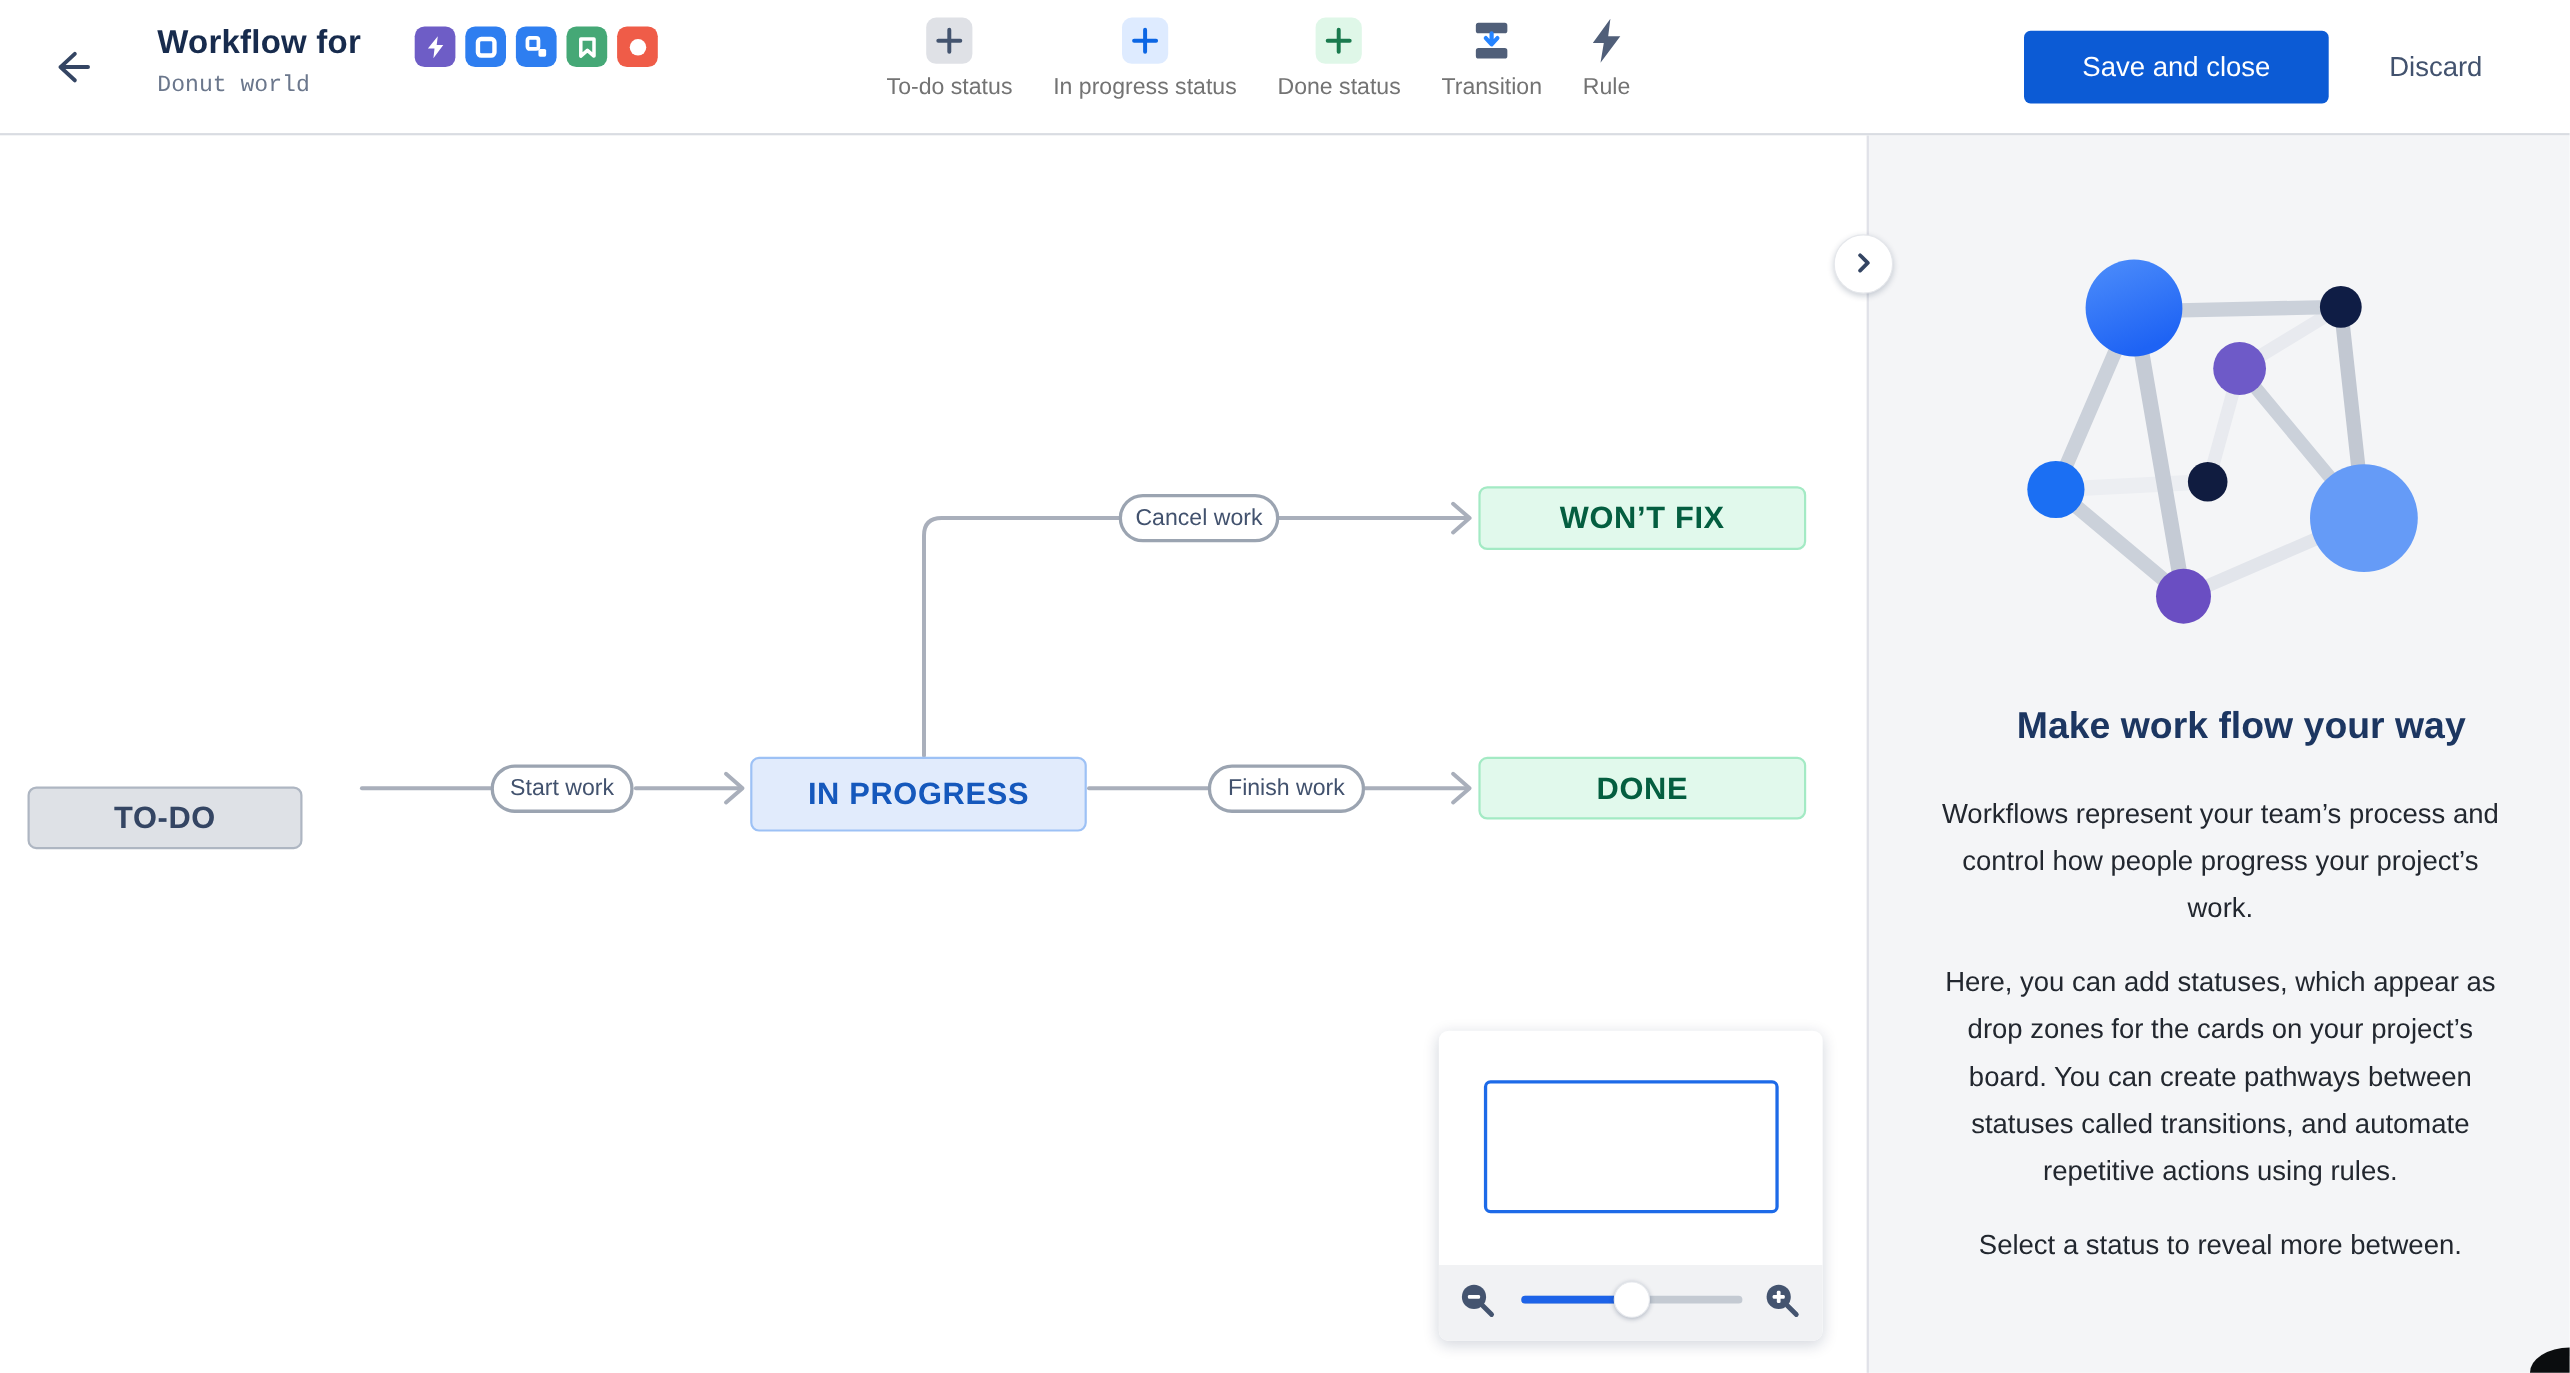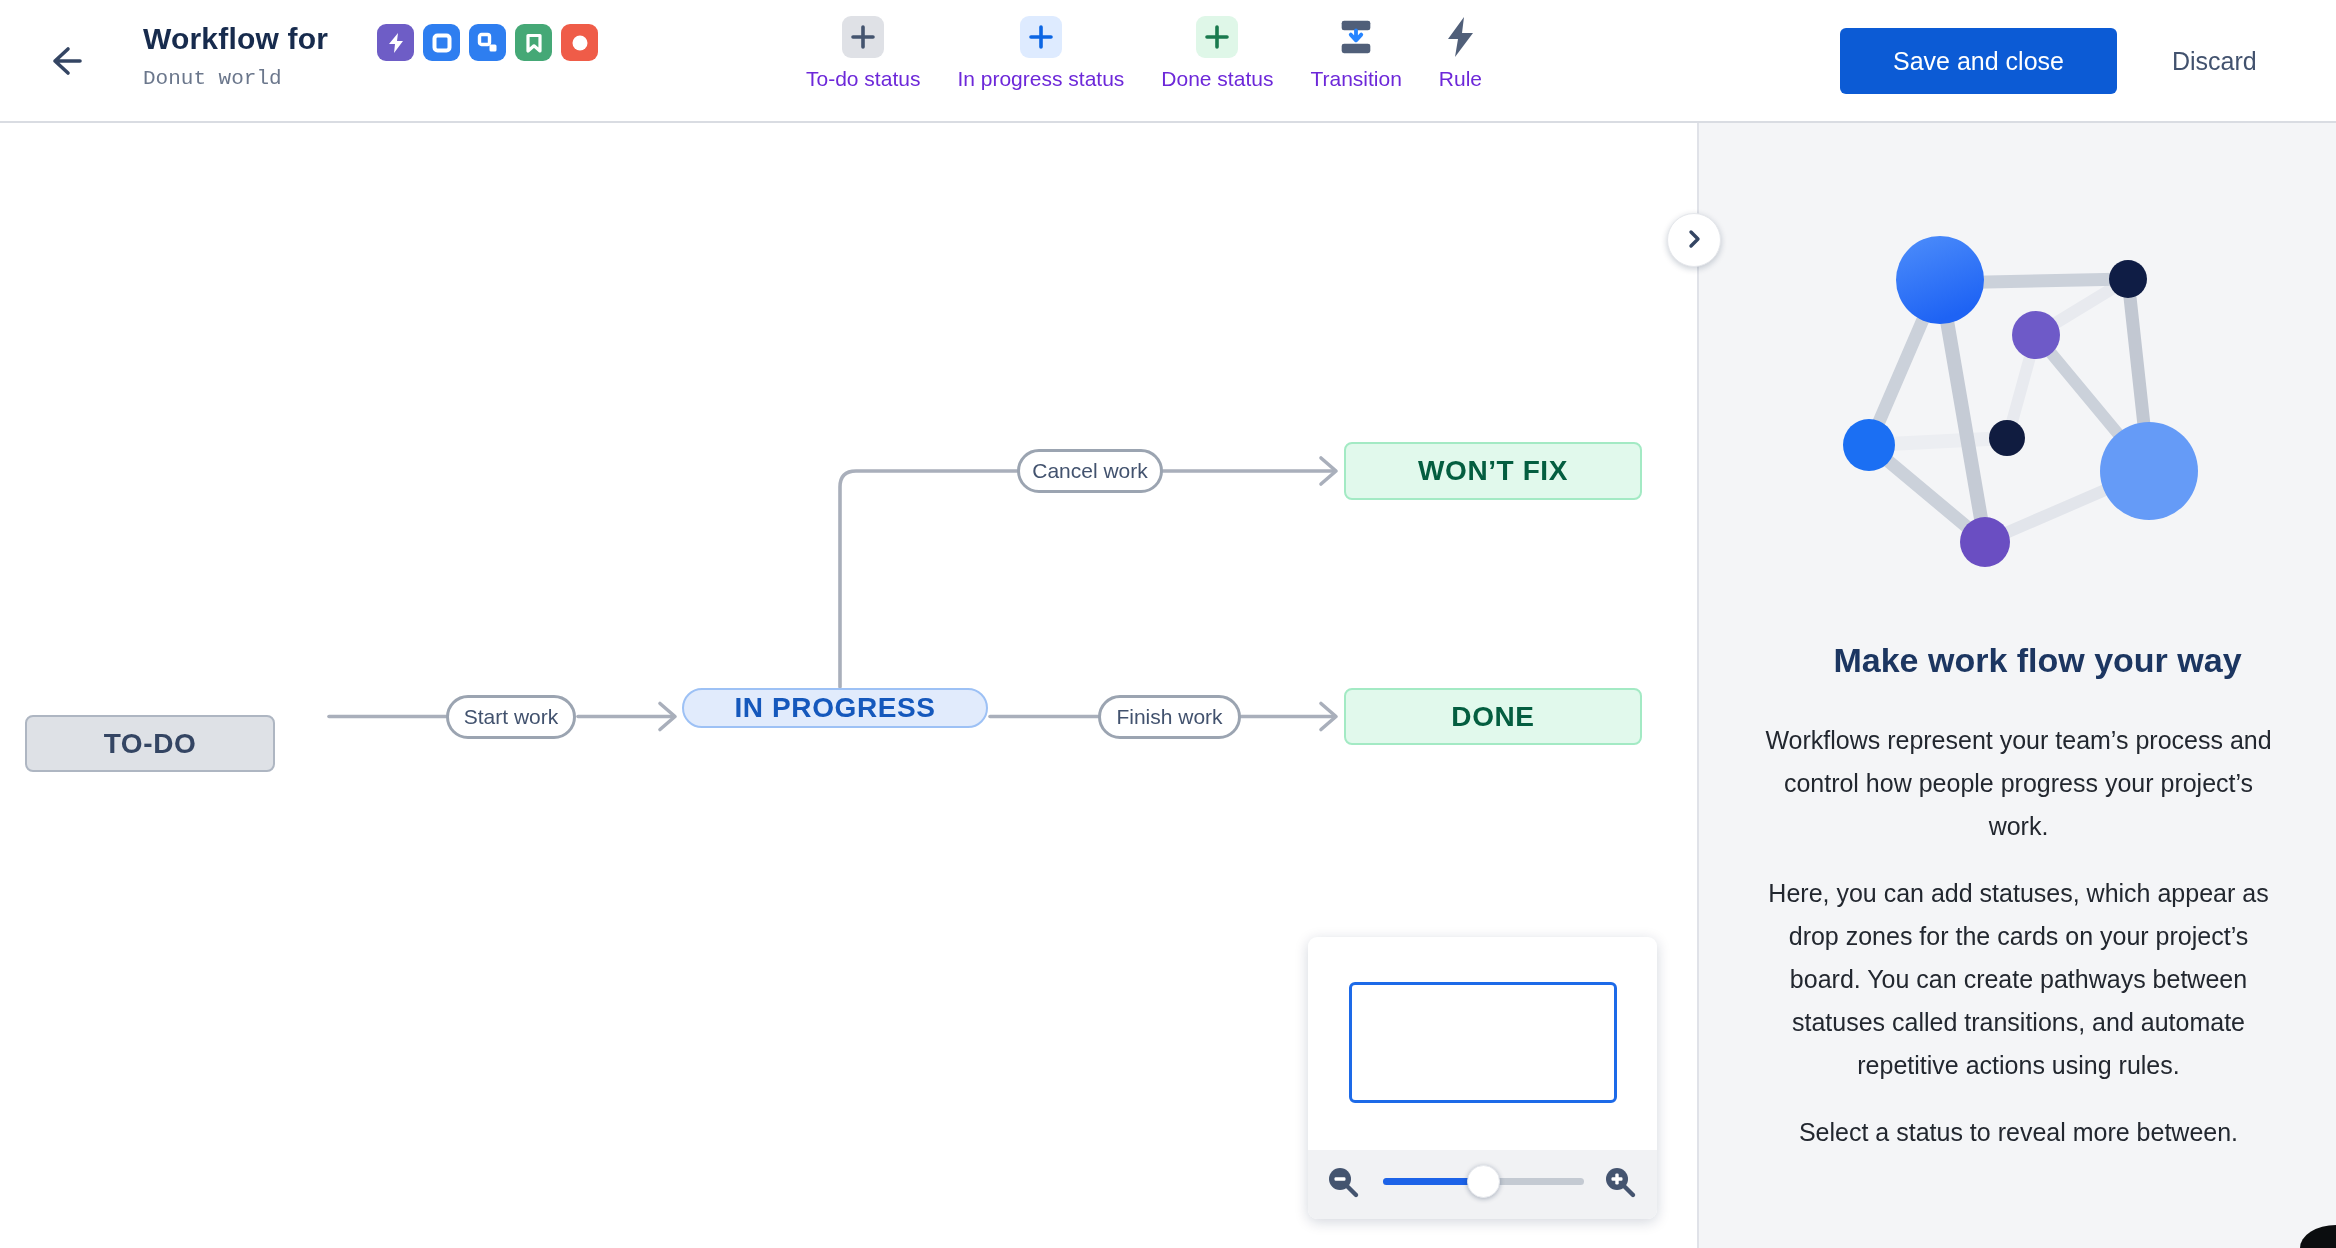--- a/index.html
+++ b/index.html
@@ -19,21 +19,21 @@
     align-items:center; justify-content:center; }
 
   .toolbar { position:absolute; left:806px; top:16px; display:flex; gap:37px; }
   .tb-item { display:flex; flex-direction:column; align-items:center; gap:9px;
     cursor:pointer; }
   .tb-icbox { width:42px; height:42px; border-radius:9px; display:flex;
     align-items:center; justify-content:center; }
   .ic-todo { background:#DFE1E6; }
   .ic-inprog { background:#DEEBFF; }
   .ic-done { background:#DFF7E8; }
-  .tb-label { font-size:21px; color:#6d28d9; white-space:nowrap; }
+  .tb-label { font-size:21px; color:#737373; white-space:nowrap; }
 
   .save-btn { position:absolute; left:1840px; top:28px; width:277px; height:66px;
     background:#0C5BD5; color:#fff; font-size:25px; font-weight:500;
     font-family:"Liberation Sans", sans-serif;
     border:none; border-radius:6px; cursor:pointer; }
   .discard-btn { position:absolute; left:2158px; top:28px; height:66px; padding:0 14px;
     background:transparent; color:#42526E; font-size:25px; border:none; cursor:pointer;
     font-family:"Liberation Sans", sans-serif; }
 
   
@@ -194,21 +194,21 @@
       <path d="M1241 593.5 H1333"></path>
       <path d="M1321 580.5 L1336 593.5 L1321 606.5"></path>
 
       <path d="M840 564 V364 Q840 348 856 348 H1017"></path>
       <path d="M1163 348 H1333"></path>
       <path d="M1321 335 L1336 348 L1321 361"></path>
     </g>
   </svg>
 
   <div class="node node-grey" style="left:25px;  top:592px; width:250px; height:57px;">TO-DO</div>
-  <div class="node node-blue" style="left:682px; top:565px; width:306px; height:40px;border-radius:24px;">IN PROGRESS</div>
+  <div class="node node-blue" style="left:682px; top:565px; width:306px; height:68px;">IN PROGRESS</div>
   <div class="node node-green" style="left:1344px; top:319px; width:298px; height:58px;">WON’T FIX</div>
   <div class="node node-green" style="left:1344px; top:565px; width:298px; height:57px;">DONE</div>
 
   <div class="pill" style="left:446px;  top:572px; width:130px; height:44px;">Start work</div>
   <div class="pill" style="left:1098px; top:572px; width:143px; height:44px;">Finish work</div>
   <div class="pill" style="left:1017px; top:326px; width:146px; height:44px;">Cancel work</div>
 
   <div class="minimap">
     <div class="mm-rect"></div>
     <div class="mm-controls">

